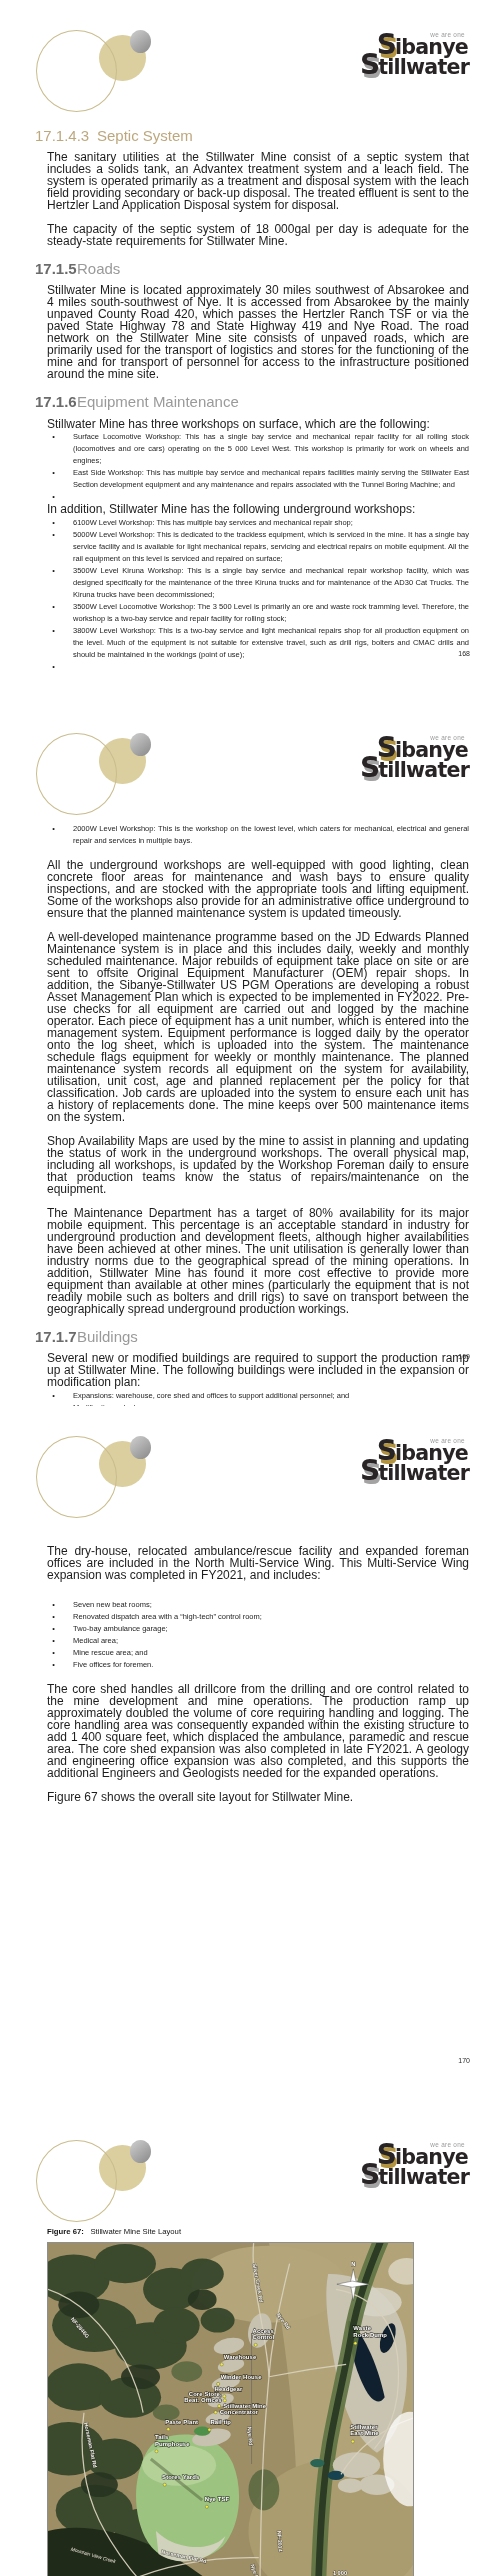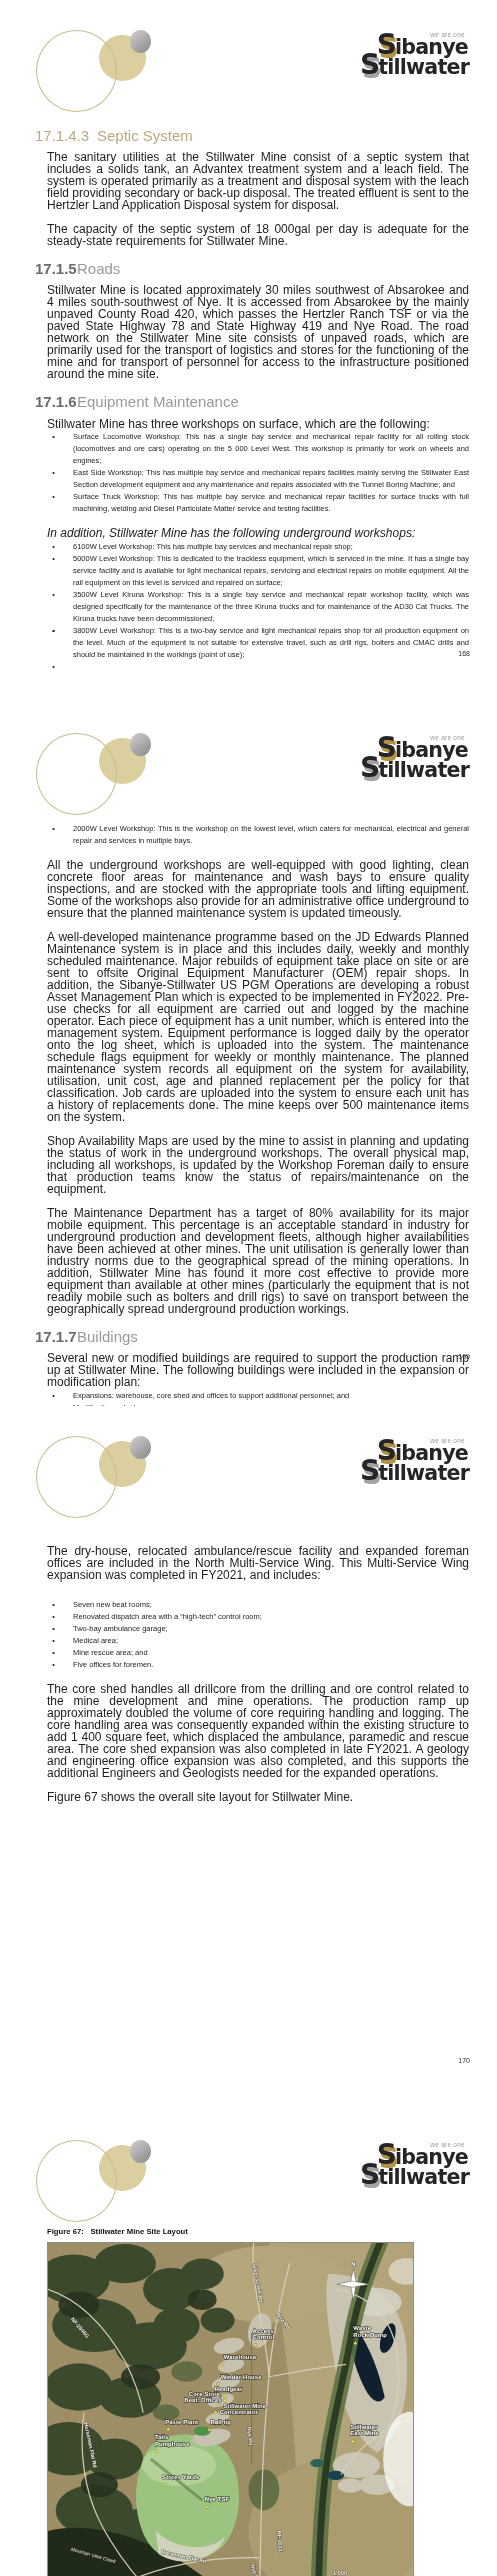--- a/index.html
+++ b/index.html
@@ -40,21 +40,21 @@
   .h3 .hl{color:#9a9a9a;}
   .h4{color:#bda87e;margin-top:0;}
   .h4 .hn{display:inline-block;width:62px;}
   .blist{margin:0 0 12px 0;}
   .li{position:relative;padding-left:26px;font-size:7.5px;line-height:12px;text-align:justify;}
   .li .blt{position:absolute;left:5.2px;top:0;}
   .pnum{position:absolute;top:650px;right:27px;font-size:7px;color:#2a2a2a;}
 
   
   .figcap{font-size:7.7px;font-weight:700;color:#141414;margin:0 0 6.2px 0;}
-  .figcap .cap-title{margin-left:6.7px;font-weight:700;}
+  .figcap .cap-title{margin-left:6.7px;font-weight:400;}
   .mapbox{position:relative;width:367px;height:361px;border:0.5px solid #8e8e8e;box-sizing:border-box;
     overflow:hidden;background:#a09168;}
   svg text{font-family:"Liberation Sans",sans-serif;}
   .mlab{font-size:11.5px;font-weight:700;fill:#ffffff;stroke:rgba(0,0,0,.6);stroke-width:2.6px;
     paint-order:stroke;letter-spacing:.2px;}
   .rlab{font-size:10.5px;font-weight:700;fill:#f2efe6;stroke:rgba(40,40,40,.55);stroke-width:2.2px;
     paint-order:stroke;}
   .faint{font-size:9.5px;font-style:italic;font-weight:400;fill:#e3e0d2;stroke:rgba(60,60,50,.35);
     stroke-width:1.6px;paint-order:stroke;}
   .slab{font-size:11px;font-weight:700;fill:#fff;stroke:rgba(0,0,0,.5);stroke-width:2px;paint-order:stroke;}
@@ -94,28 +94,28 @@
       </div>
       <p class="para">Stillwater Mine is located approximately 30 miles southwest of Absarokee and 4 miles south-southwest of Nye. It is accessed from Absarokee by the mainly unpaved County Road 420, which passes the Hertzler Ranch TSF or via the paved State Highway 78 and State Highway 419 and Nye Road. The road network on the Stillwater Mine site consists of unpaved roads, which are primarily used for the transport of logistics and stores for the functioning of the mine and for transport of personnel for access to the infrastructure positioned around the mine site.</p>
 
       <div class="h3">
         <span class="hn">17.1.6</span><span class="hl">Equipment Maintenance</span>
       </div>
       <p class="para" style="margin-bottom:1.5px;">Stillwater Mine has three workshops on surface, which are the following:</p>
       <div class="blist">
         <div class="li"><span class="blt">•</span><span>Surface Locomotive Workshop: This has a single bay service and mechanical repair facility for all rolling stock (locomotives and ore cars) operating on the 5 000 Level West. This workshop is primarily for work on wheels and engines;</span></div>
         <div class="li"><span class="blt">•</span><span>East Side Workshop: This has multiple bay service and mechanical repairs facilities mainly serving the Stillwater East Section development equipment and any maintenance and repairs associated with the Tunnel Boring Machine; and</span></div>
-        <div class="li"><span class="blt">•</span><span>Surface Truck Workshop: This has multiple bay service and mechanical repair facilities for surface trucks with full machining, welding and Diesel Particulate Matter service and testing facilities.</span></div>
-      </div>
-      <p class="para" style="margin-bottom:1.5px;font-style:italic;">In addition, Stillwater Mine has the following underground workshops:</p>
+        <div class="li"><span class="blt">•</span></div>
+      </div>
+      <p class="para" style="margin-bottom:1.5px;">In addition, Stillwater Mine has the following underground workshops:</p>
       <div class="blist">
         <div class="li"><span class="blt">•</span><span>6100W Level Workshop: This has multiple bay services and mechanical repair shop;</span></div>
         <div class="li"><span class="blt">•</span><span>5000W Level Workshop: This is dedicated to the trackless equipment, which is serviced in the mine. It has a single bay service facility and is available for light mechanical repairs, servicing and electrical repairs on mobile equipment. All the rail equipment on this level is serviced and repaired on surface;</span></div>
         <div class="li"><span class="blt">•</span><span>3500W Level Kiruna Workshop: This is a single bay service and mechanical repair workshop facility, which was designed specifically for the maintenance of the three Kiruna trucks and for maintenance of the AD30 Cat Trucks. The Kiruna trucks have been decommissioned;</span></div>
-        <div class="li"><span class="blt">•</span></div>
+        <div class="li"><span class="blt">•</span><span>3500W Level Locomotive Workshop: The 3 500 Level is primarily an ore and waste rock tramming level. Therefore, the workshop is a two-bay service and repair facility for rolling stock;</span></div>
         <div class="li"><span class="blt">•</span><span>3800W Level Workshop: This is a two-bay service and light mechanical repairs shop for all production equipment on the level. Much of the equipment is not suitable for extensive travel, such as drill rigs, bolters and CMAC drills and should be maintained in the workings (point of use);</span></div>
         <div class="li"><span class="blt">•</span></div>
       </div>
     </div>
     <div class="pnum">168</div>
   </div>
 
   <div class="page p2">
     <div class="deco">
       <div class="tan"></div>

